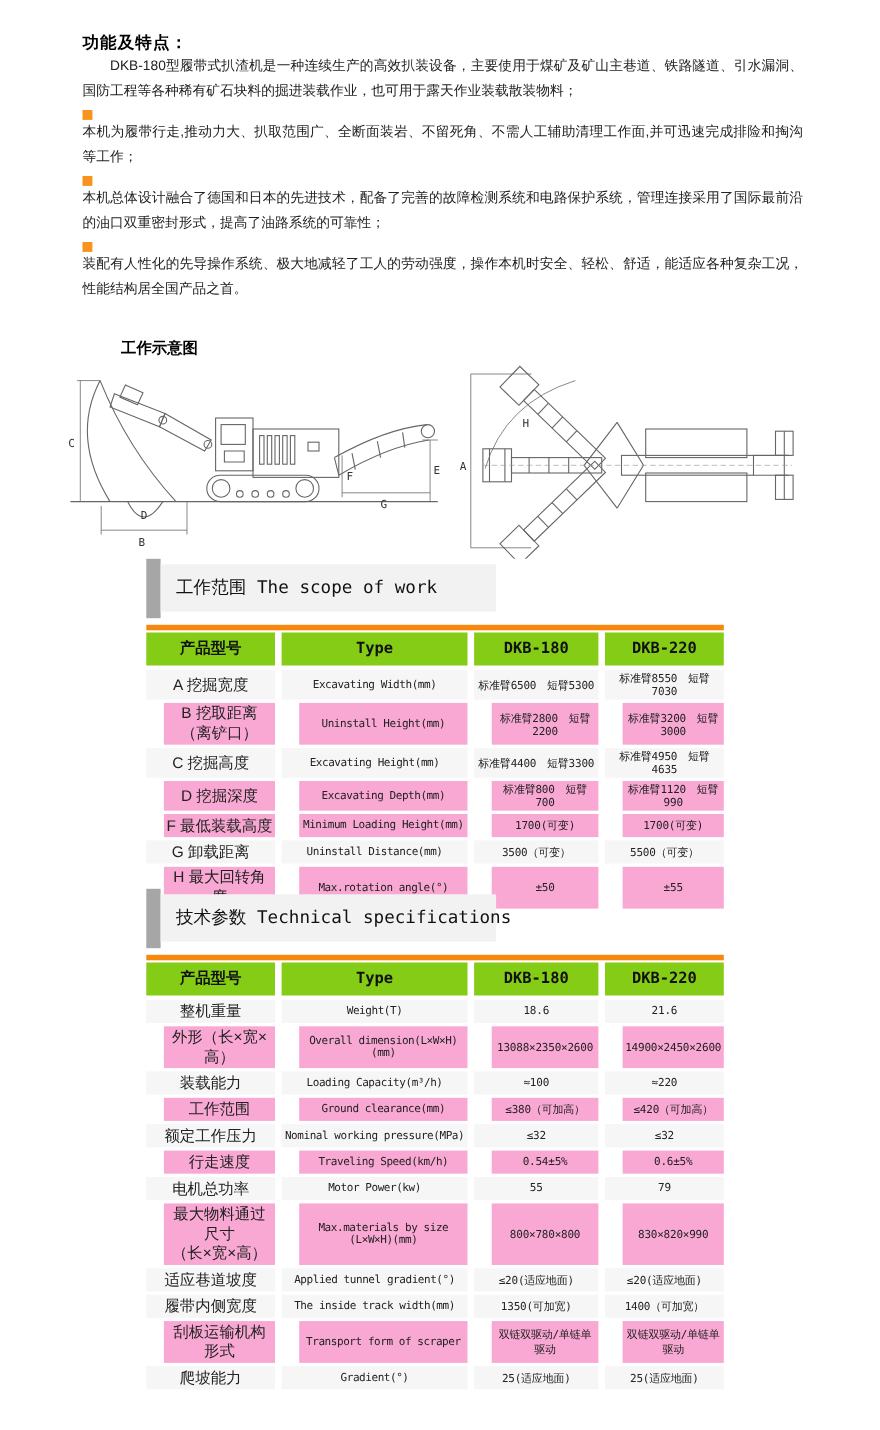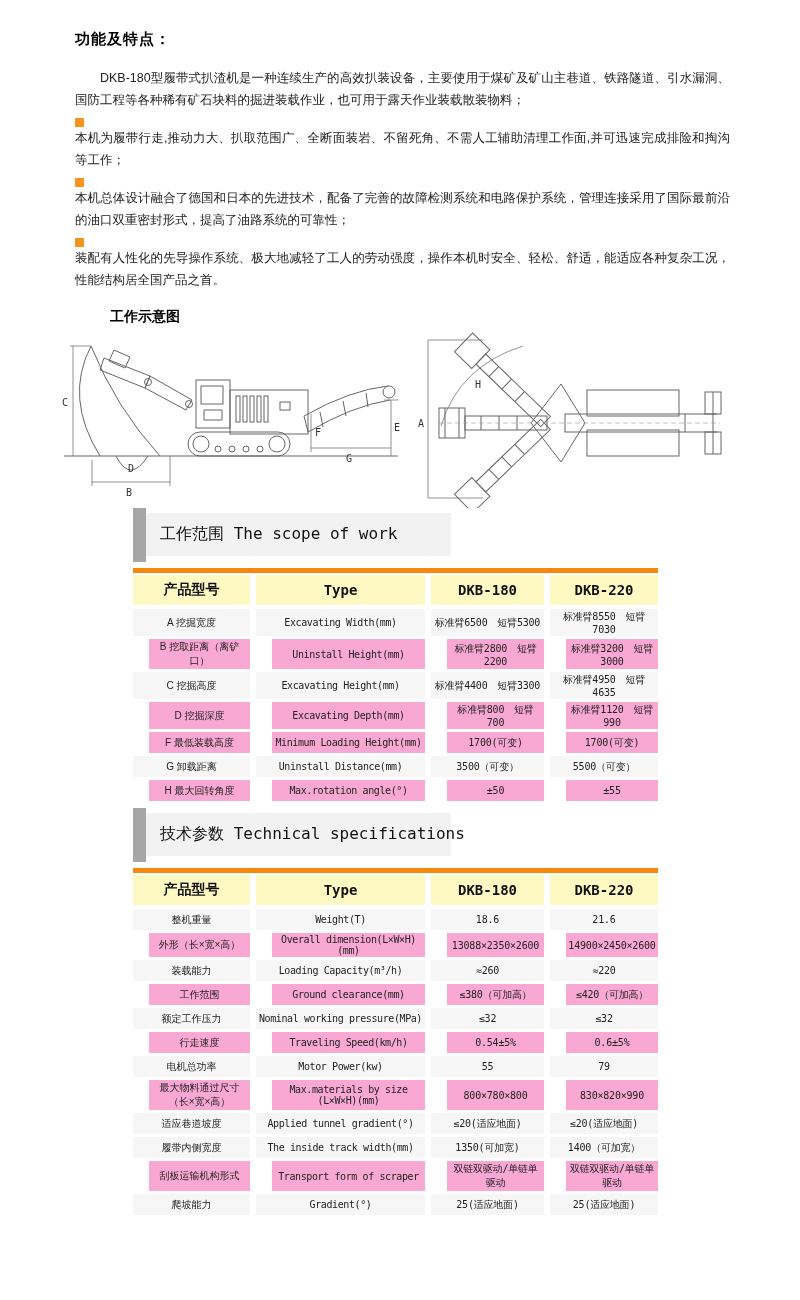--- a/index.html
+++ b/index.html
@@ -2,21 +2,21 @@
 <html><head>
 <meta charset="utf-8">
 <style>
   * { margin:0; padding:0; box-sizing:border-box; }
   html,body { background:#ffffff; }
   body { font-family:"Liberation Sans", sans-serif; color:#1a1a1a; }
   .page { position:relative; width:800px; height:1300px; background:#fff; overflow:hidden; }
 
   
   .features { position:absolute; left:75px; top:30px; width:655px; }
-  .features h1 { font-size:15px; font-weight:bold; letter-spacing:1px; margin-bottom:18px; color:#000; }
+  .features h1 { font-size:15px; font-weight:bold; letter-spacing:1px; color:#000; }
   .features .intro { font-size:12.5px; line-height:22px; text-align:justify; text-indent:2em; color:#222; }
   .features ul { list-style:none; }
   .features li { display:flex; font-size:12.5px; line-height:22px;flex-direction:column; }
   .features .sq { width:9px; height:9px; margin:7px 8px 0 0; flex:0 0 9px; }
   .features li .txt { flex:1; text-align:justify; color:#222; }
 
   
   .diagram-title { position:absolute; left:110px; top:308px; font-size:14px; font-weight:bold; color:#000; }
   .diagrams { position:absolute; left:58px; top:330px; width:676px; display:flex; gap:12px; }
   svg { display:block; }
@@ -33,23 +33,23 @@
 
   
   .spec-table { position:absolute; left:133px; width:525px; }
   #scope-table { top:568px; }
   #tech-table  { top:868px; }
   .orange-bar { height:5px; margin-bottom:2px; }
   .trow { display:grid; grid-template-columns:117px 169px 113px 108px; column-gap:6px; margin-bottom:3px; }
   .cell { display:flex; align-items:center; justify-content:center; text-align:center;
           min-height:21px; padding:1px 2px; white-space:pre-line; overflow:hidden; color:#222; }
   .trow.head { margin-bottom:4px; }
-  .trow.head .cell { background:#fef9c3; min-height:30px; font-weight:bold; font-size:14px;
+  .trow.head .cell { background:#84cc16; min-height:30px; font-weight:bold; font-size:14px;
           color:#111; font-family:"DejaVu Sans Mono", monospace;text-align:right; }
-  .trow.body .cell:nth-child(1) { font-size:10px; }
+  .trow.body .cell:nth-child(1) { font-size:14px; }
   .trow.body .cell:nth-child(2) { font-family:"DejaVu Sans Mono", monospace; font-size:10px; letter-spacing:-0.4px; }
   .trow.body .cell:nth-child(3),
   .trow.body .cell:nth-child(4) { font-family:"DejaVu Sans Mono", monospace; font-size:10px; letter-spacing:-0.2px; }
   .trow.light .cell { background:#F6F6F6; }
   .trow.gray  .cell { background:#f9a8d4;margin-left:16px; }
 </style>
 </head>
 <body>
 
 <div class="page">
@@ -253,21 +253,21 @@
       </div>
       <div class="trow body gray">
         <div class="cell">外形（长×宽×高）</div>
         <div class="cell">Overall dimension(L×W×H)(mm)</div>
         <div class="cell">13088×2350×2600</div>
         <div class="cell">14900×2450×2600</div>
       </div>
       <div class="trow body light">
         <div class="cell">装载能力</div>
         <div class="cell">Loading Capacity(m³/h)</div>
-        <div class="cell">≈260</div>
+        <div class="cell">≈100</div>
         <div class="cell">≈220</div>
       </div>
       <div class="trow body gray">
         <div class="cell">工作范围</div>
         <div class="cell">Ground clearance(mm)</div>
         <div class="cell">≤380（可加高）</div>
         <div class="cell">≤420（可加高）</div>
       </div>
       <div class="trow body light">
         <div class="cell">额定工作压力</div>

